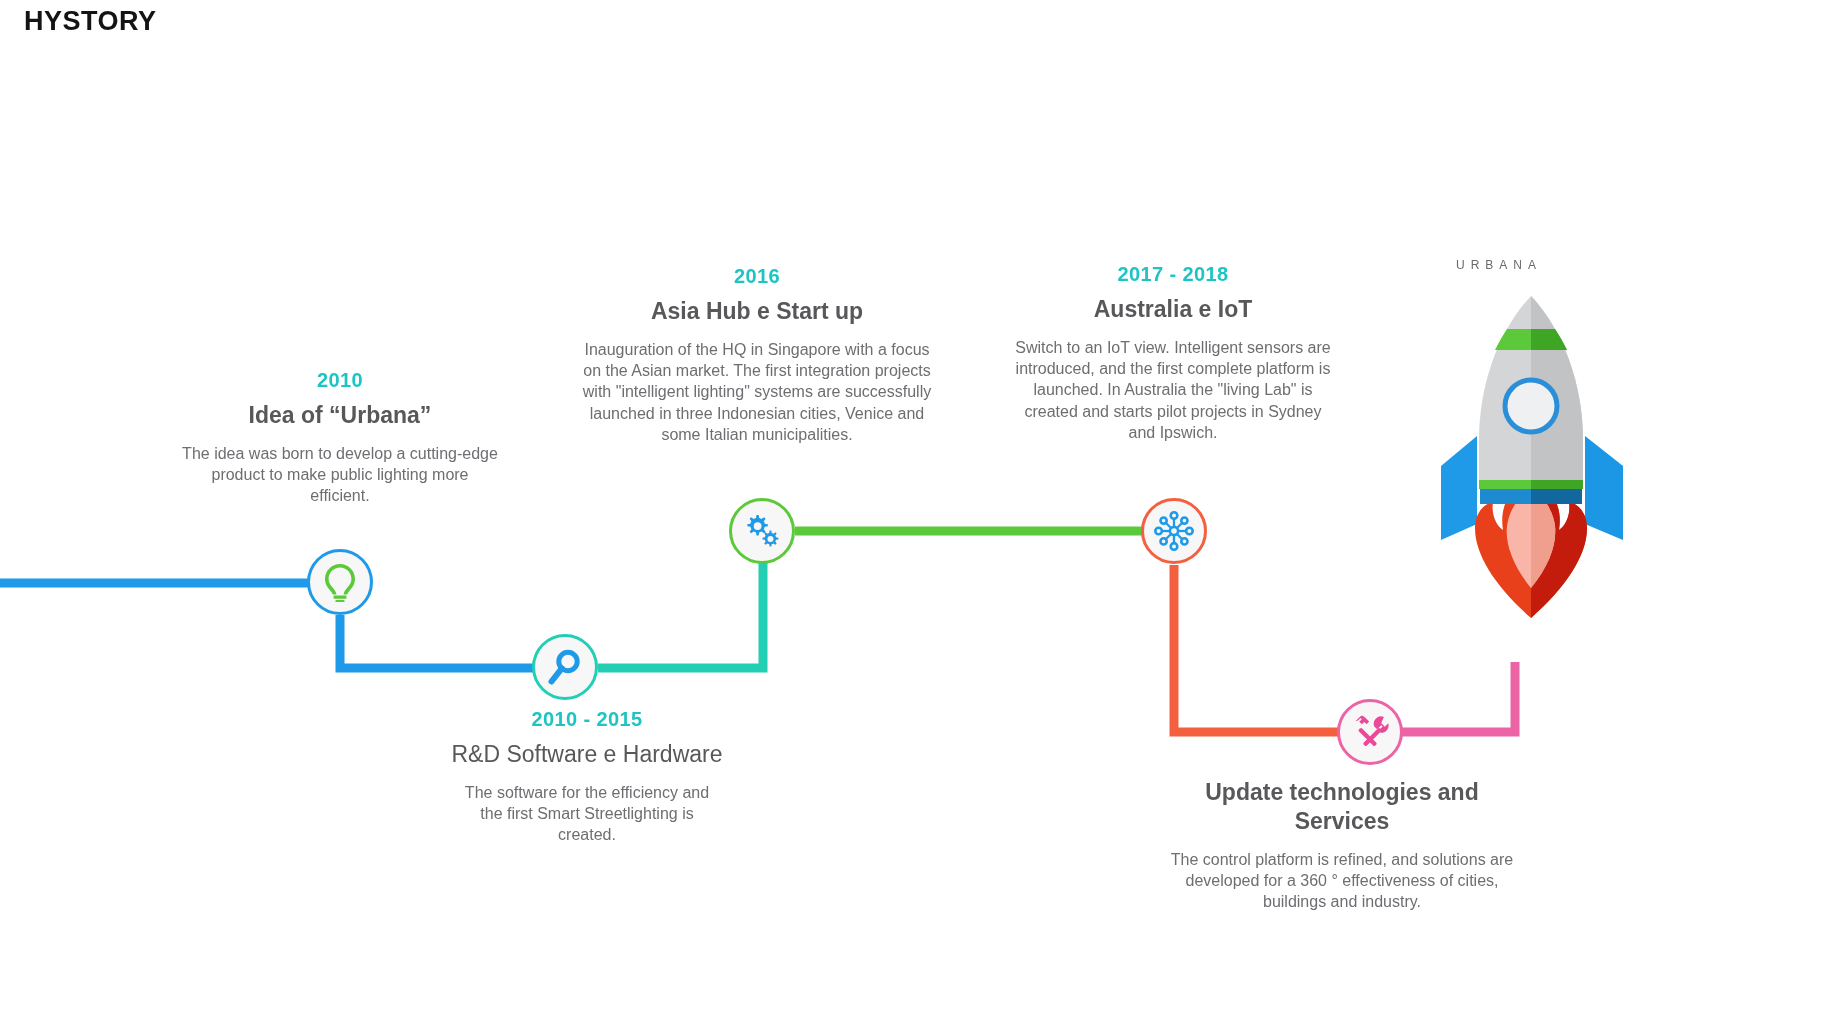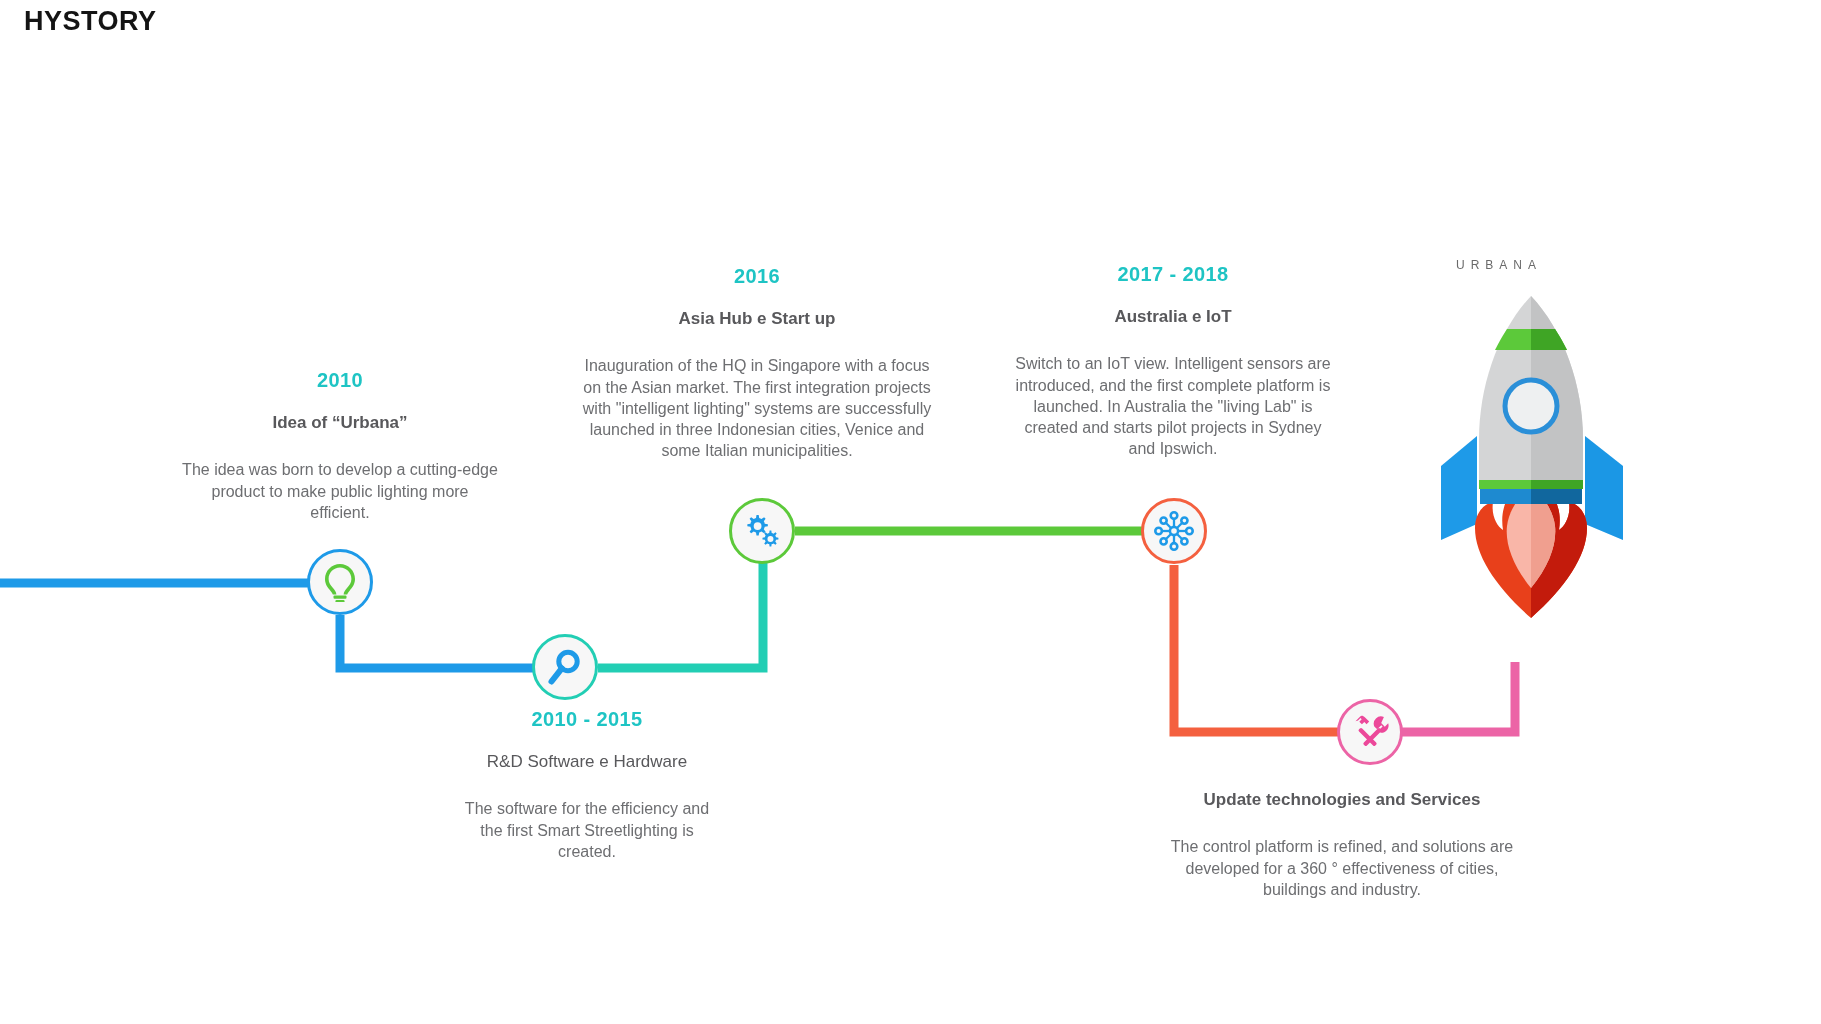--- a/index.html
+++ b/index.html
@@ -59,31 +59,31 @@
   }
   .m-year {
     font-size: 20px;
     font-weight: bold;
     color: #1ec4c4;
     letter-spacing: 0.4px;
     line-height: 1.25;
     text-align: center;
   }
   .m-subtitle {
-    font-size: 17px;
+    font-size: 23px;
     font-weight: bold;
     color: #58585b;
-    margin-top: 19px;
+    margin-top: 8px;
     line-height: 1.25;
   }
   .m-subtitle.regular { font-weight: normal; }
   .m-body {
     font-size: 16px;
     color: #6d6e71;
-    margin-top: 26px;
+    margin-top: 13px;
     line-height: 1.33;
   }
 
   
   #brand-logo {
     position: absolute;
     left: 1456px;
     top: 258px;
     font-size: 12px;
     font-weight: 300;

